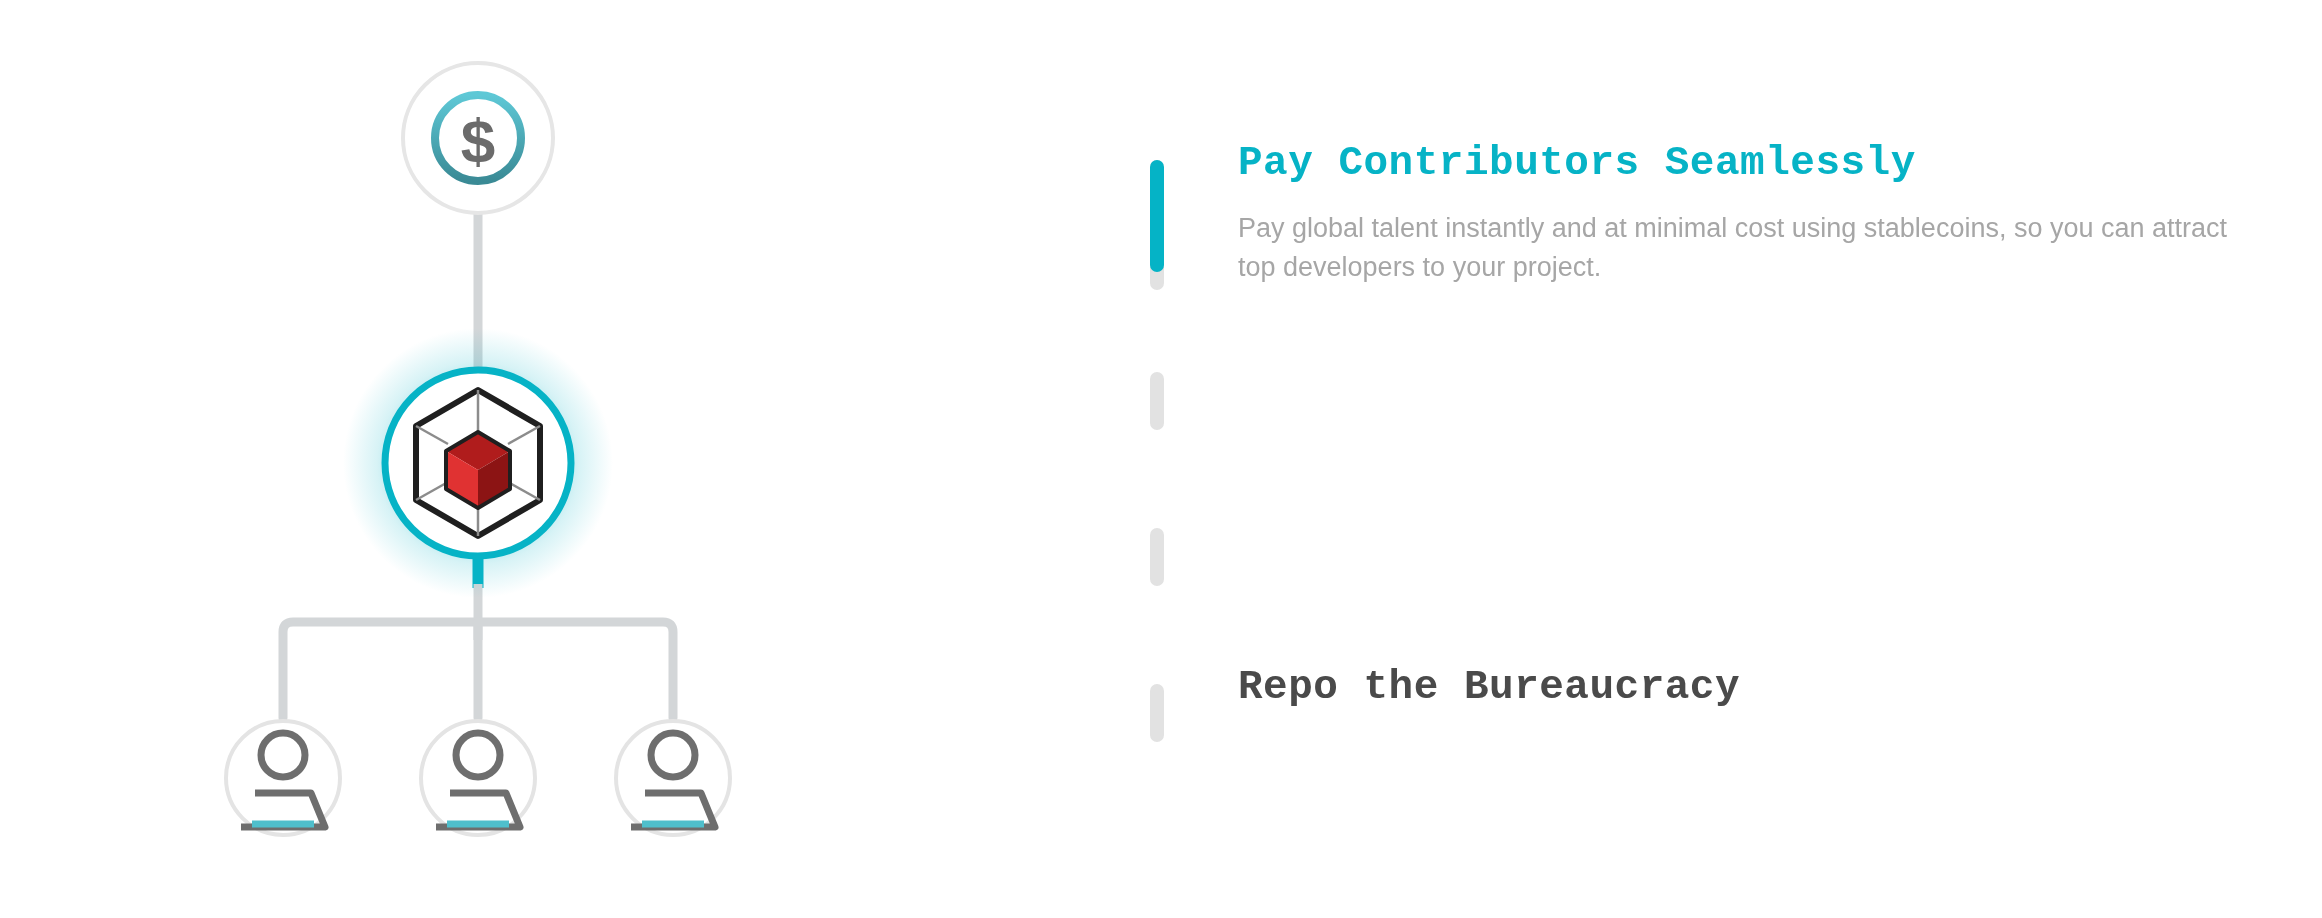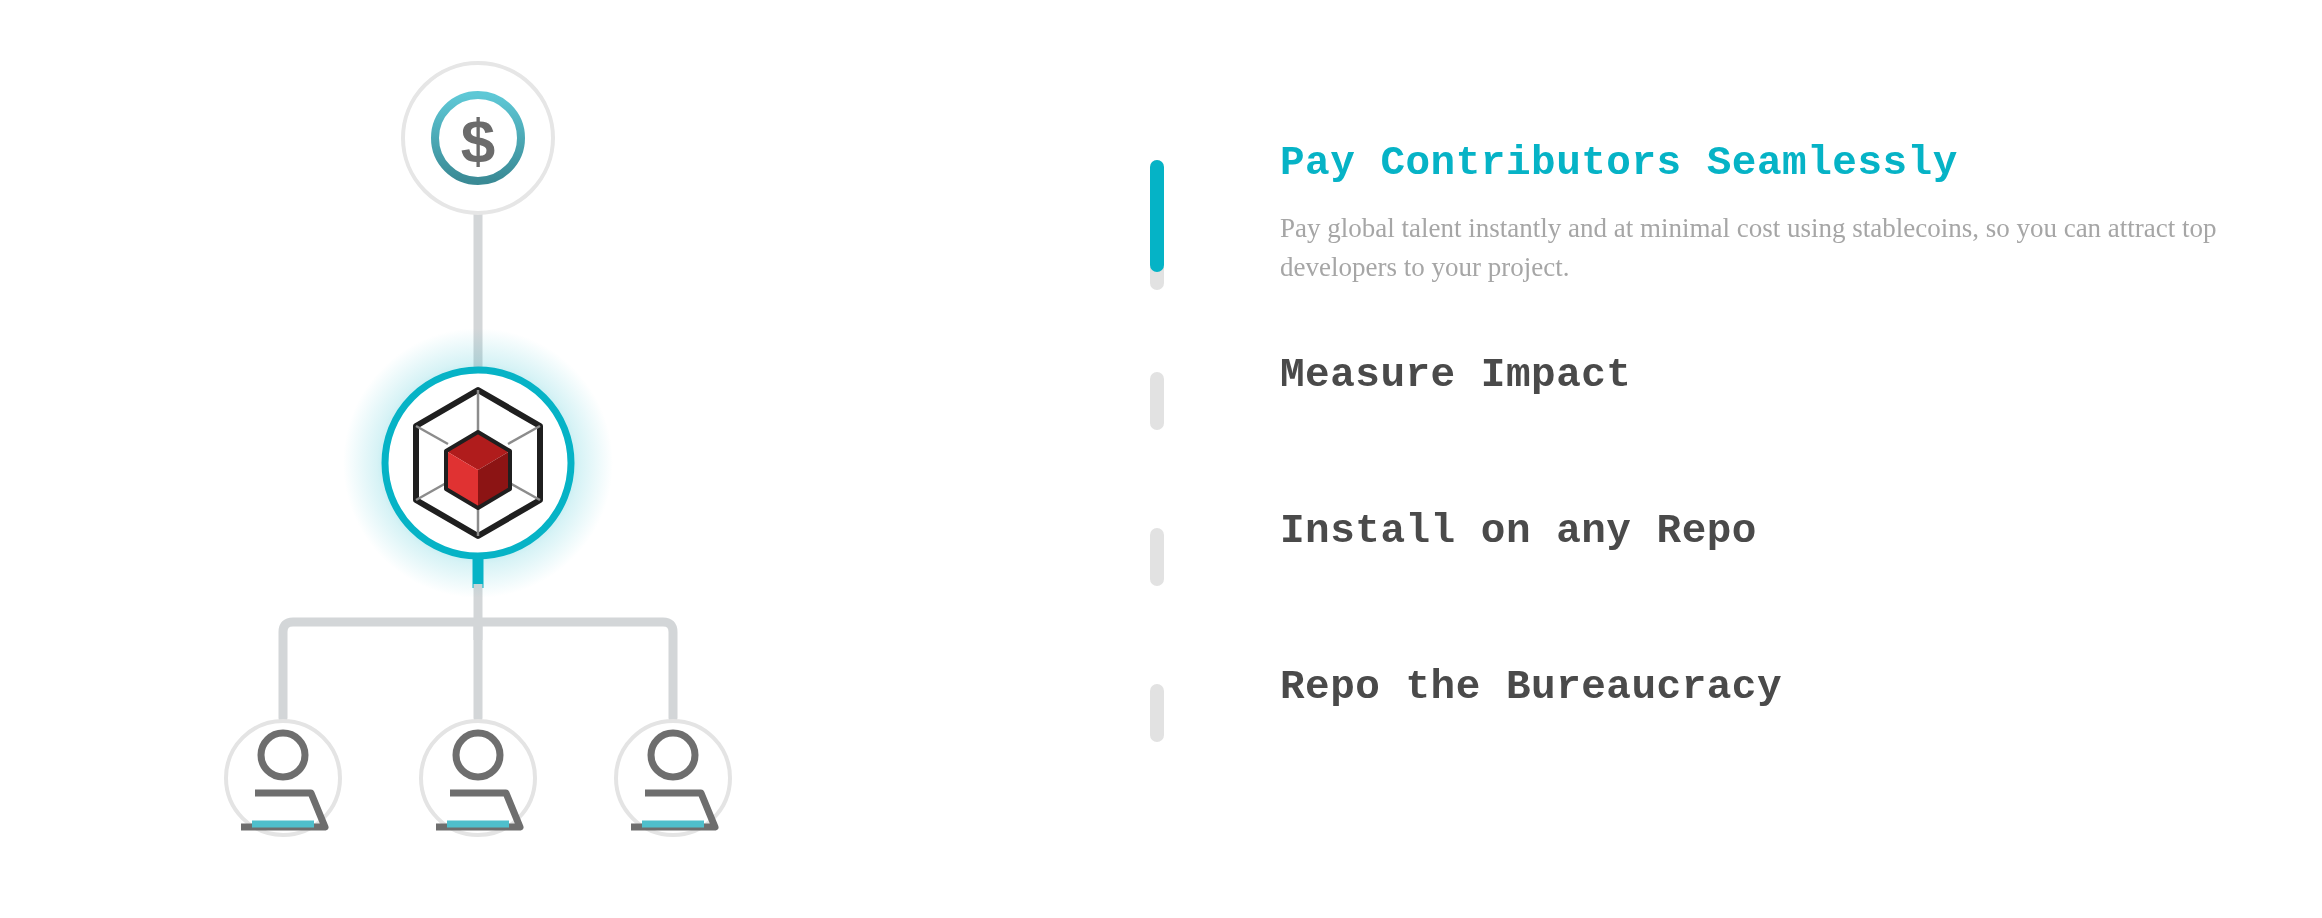--- a/index.html
+++ b/index.html
@@ -37,21 +37,20 @@
   .features {
     position: absolute;
     left: 1150px;
     top: 140px;
     width: 1110px;
   }
   .feature-item {
     position: relative;
     display: flex;
     align-items: flex-start;
-    gap: 42px;
   }
   .feature-item.active { margin-bottom: 62px; }
   .feature-item.collapsed { margin-bottom: 78px; }
 
   
   .bar-track {
     position: relative;
     flex: 0 0 auto;
     width: 14px;
     border-radius: 7px;
@@ -84,21 +83,21 @@
     line-height: 1.15;
     margin: 0;
     white-space: nowrap;
   }
   .feature-item.active .feature-title { color: #06b3c6; }
   .feature-item.collapsed .feature-title { color: #4a4a4a; }
 
   .feature-desc {
     margin: 22px 0 0 0;
     width: 1000px;
-    font-family: Liberation Serif, serif;
+    font-family: Liberation Sans, sans-serif;
     font-size: 27px;
     line-height: 1.45;
     color: #a6a6a6;
     font-weight: normal;
   }
 </style>
 </head>
 <body>
 
 <div class="stage">
@@ -189,33 +188,25 @@
       <div class="feature-body">
         <h2 class="feature-title">Pay Contributors Seamlessly</h2>
         <p class="feature-desc">Pay global talent instantly and at minimal cost using stablecoins, so you can attract top developers to your project.</p>
       </div>
     </div>
 
     <div class="feature-item collapsed">
       <div class="bar-track">
         <div class="bar-fill"></div>
       </div>
-      <div class="feature-body">
-        <h2 class="feature-title">Measure Impact</h2>
-
-      </div>
     </div>
 
     <div class="feature-item collapsed">
       <div class="bar-track">
         <div class="bar-fill"></div>
-      </div>
-      <div class="feature-body">
-        <h2 class="feature-title">Install on any Repo</h2>
-
       </div>
     </div>
 
     <div class="feature-item collapsed">
       <div class="bar-track">
         <div class="bar-fill"></div>
       </div>
       <div class="feature-body">
         <h2 class="feature-title">Repo the Bureaucracy</h2>
 

